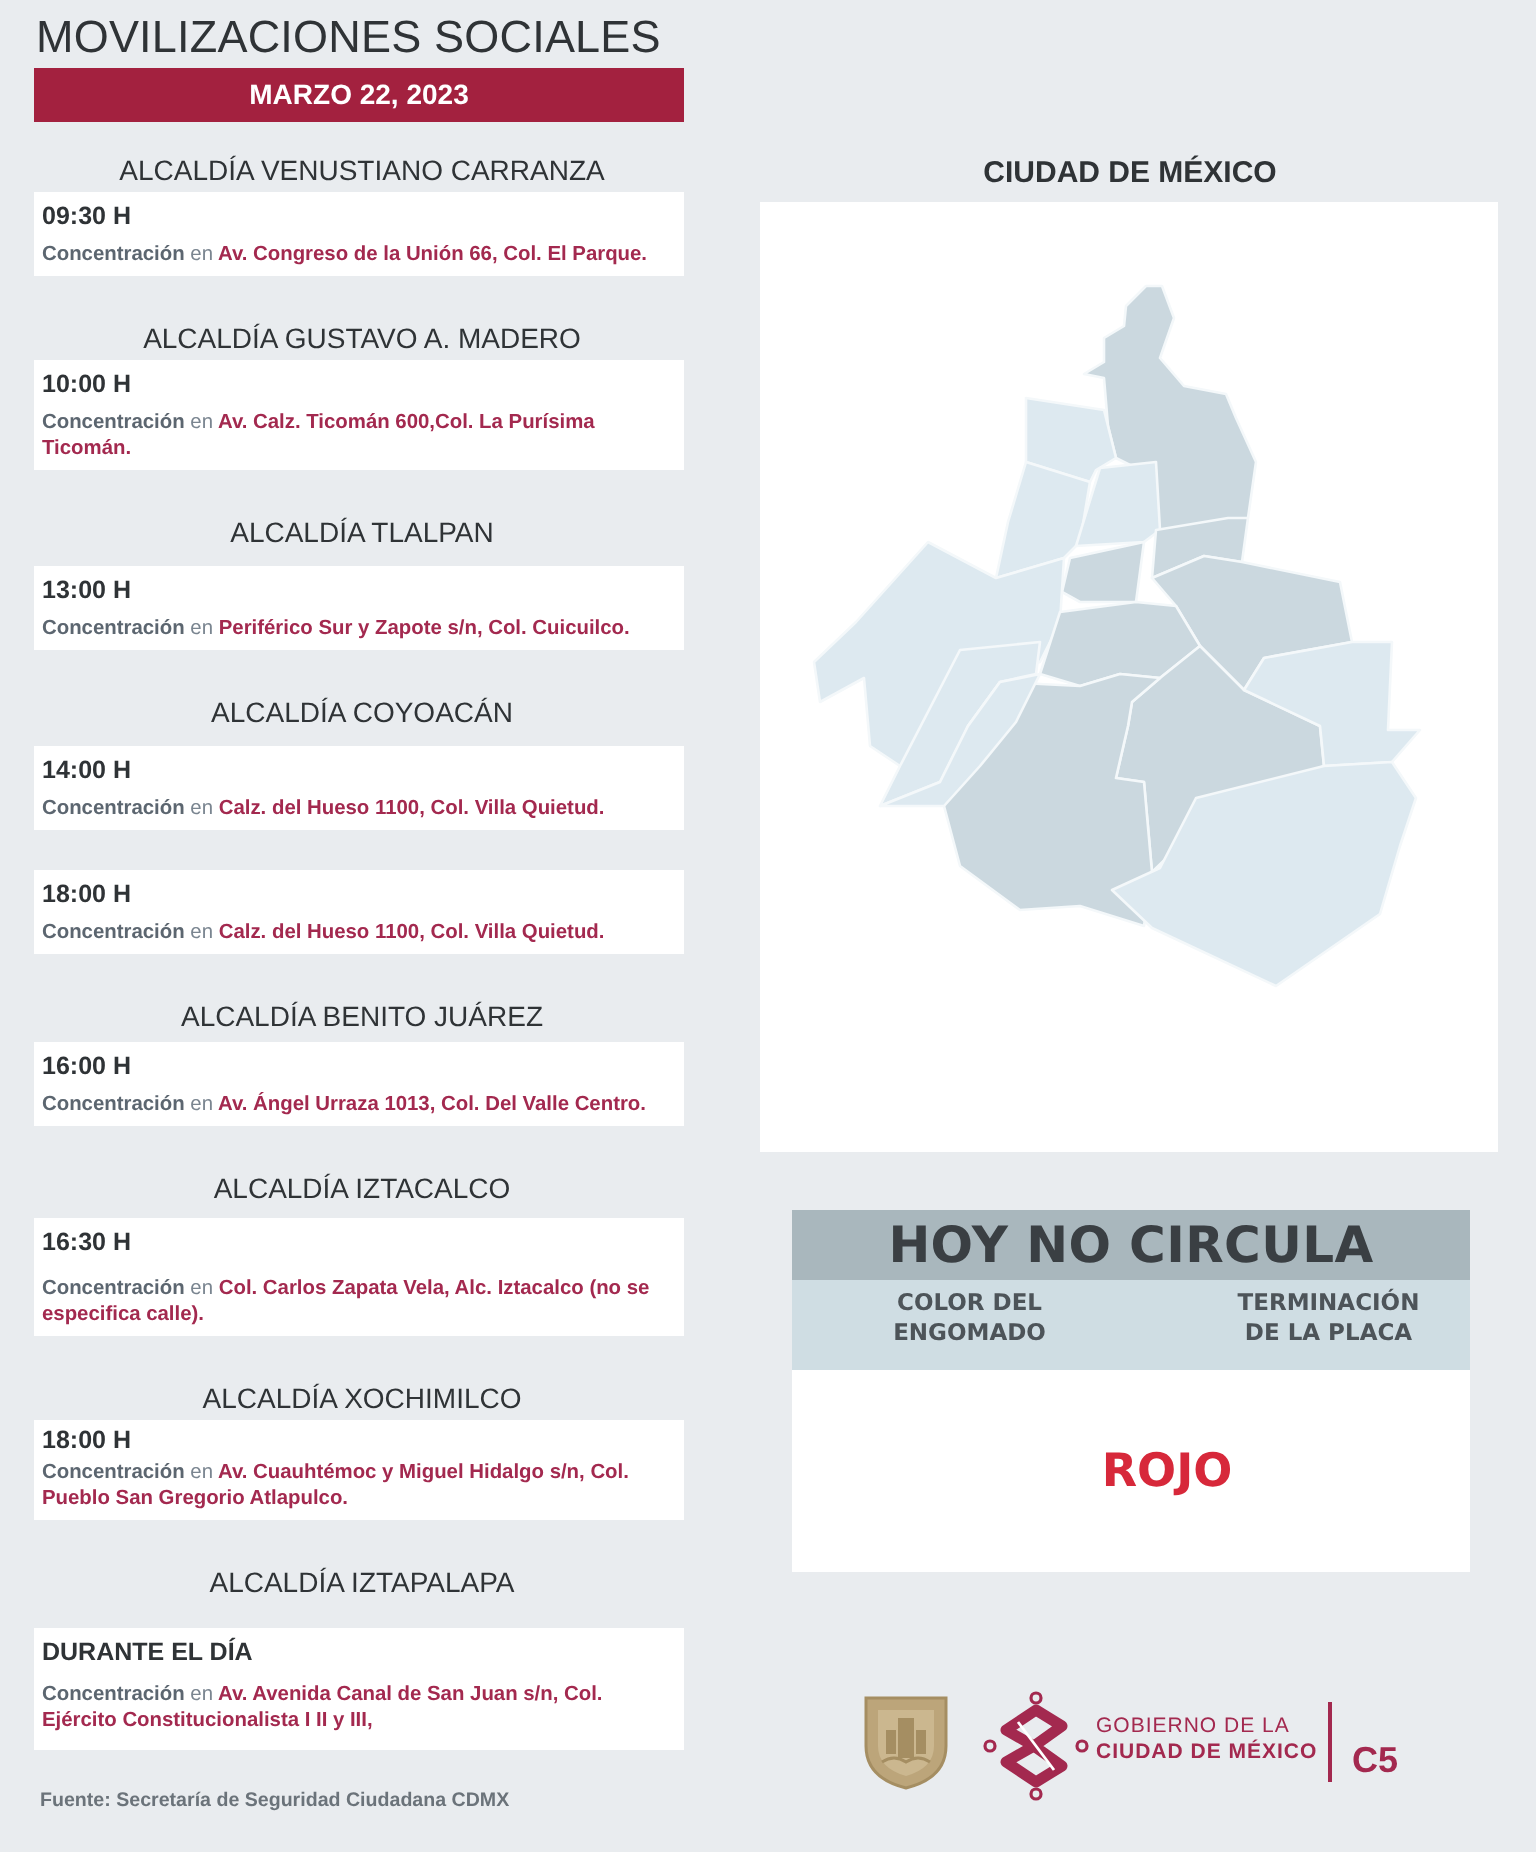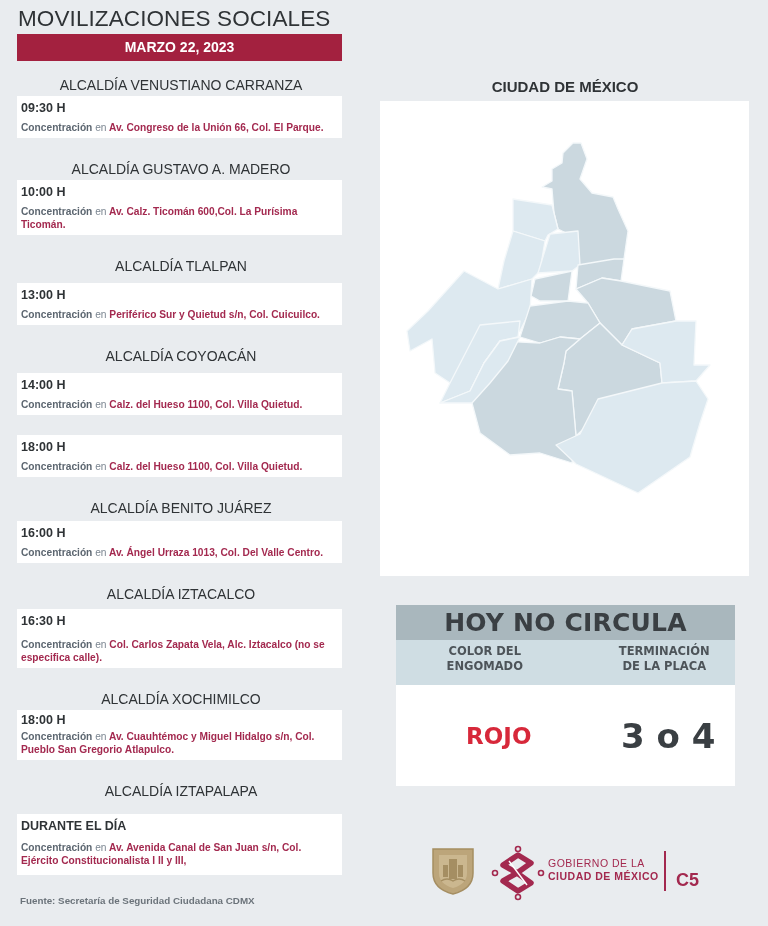--- a/index.html
+++ b/index.html
@@ -56,21 +56,21 @@
 
   <div class="alc">ALCALDÍA GUSTAVO A. MADERO</div>
   <div class="card">
     <div class="time">10:00 H</div>
     <div class="desc"><span class="lead">Concentración</span> <span class="en">en</span> <span>Av. Calz. Ticomán 600,Col. La Purísima Ticomán.</span></div>
   </div>
 
   <div class="alc" style="margin-top:4px;margin-bottom:6px;">ALCALDÍA TLALPAN</div>
   <div class="card">
     <div class="time">13:00 H</div>
-    <div class="desc"><span class="lead">Concentración</span> <span class="en">en</span> <span>Periférico Sur y Quietud s/n, Col. Cuicuilco.</span></div>
+    <div class="desc"><span class="lead">Concentración</span> <span class="en">en</span> <span>Periférico Sur y Zapote s/n, Col. Cuicuilco.</span></div>
   </div>
 
   <div class="alc" style="margin-top:4px;margin-bottom:6px;">ALCALDÍA COYOACÁN</div>
   <div class="card">
     <div class="time">14:00 H</div>
     <div class="desc"><span class="lead">Concentración</span> <span class="en">en</span> <span>Calz. del Hueso 1100, Col. Villa Quietud.</span></div>
   </div>
   <div class="card gap">
     <div class="time">18:00 H</div>
     <div class="desc"><span class="lead">Concentración</span> <span class="en">en</span> <span>Calz. del Hueso 1100, Col. Villa Quietud.</span></div>
@@ -142,21 +142,20 @@
 </div>
 
 <div class="hnc">
   <div class="hnc-title">HOY NO CIRCULA</div>
   <div class="hnc-sub">
     <div style="padding-left:38px;padding-right:48px;">COLOR DEL ENGOMADO</div>
     <div style="padding-left:30px;padding-right:20px;">TERMINACIÓN DE LA PLACA</div>
   </div>
   <div class="hnc-vals">
     <div class="hnc-color">ROJO</div>
-    <div class="hnc-plate">3 o 4</div>
   </div>
 </div>
 
 <div class="logos">
   <svg class="shield" width="44" height="48" viewBox="0 0 44 48">
     <path d="M2,2 L42,2 L42,26 Q42,42 22,47 Q2,42 2,26 Z" fill="#bca57a" stroke="#a58e62" stroke-width="1.5"></path>
     <path d="M8,8 L36,8 L36,26 Q36,37 22,41 Q8,37 8,26 Z" fill="#cbb78f"></path>
     <rect x="18" y="12" width="8" height="20" fill="#a58e62"></rect>
     <rect x="12" y="18" width="5" height="12" fill="#a58e62"></rect>
     <rect x="27" y="18" width="5" height="12" fill="#a58e62"></rect>

